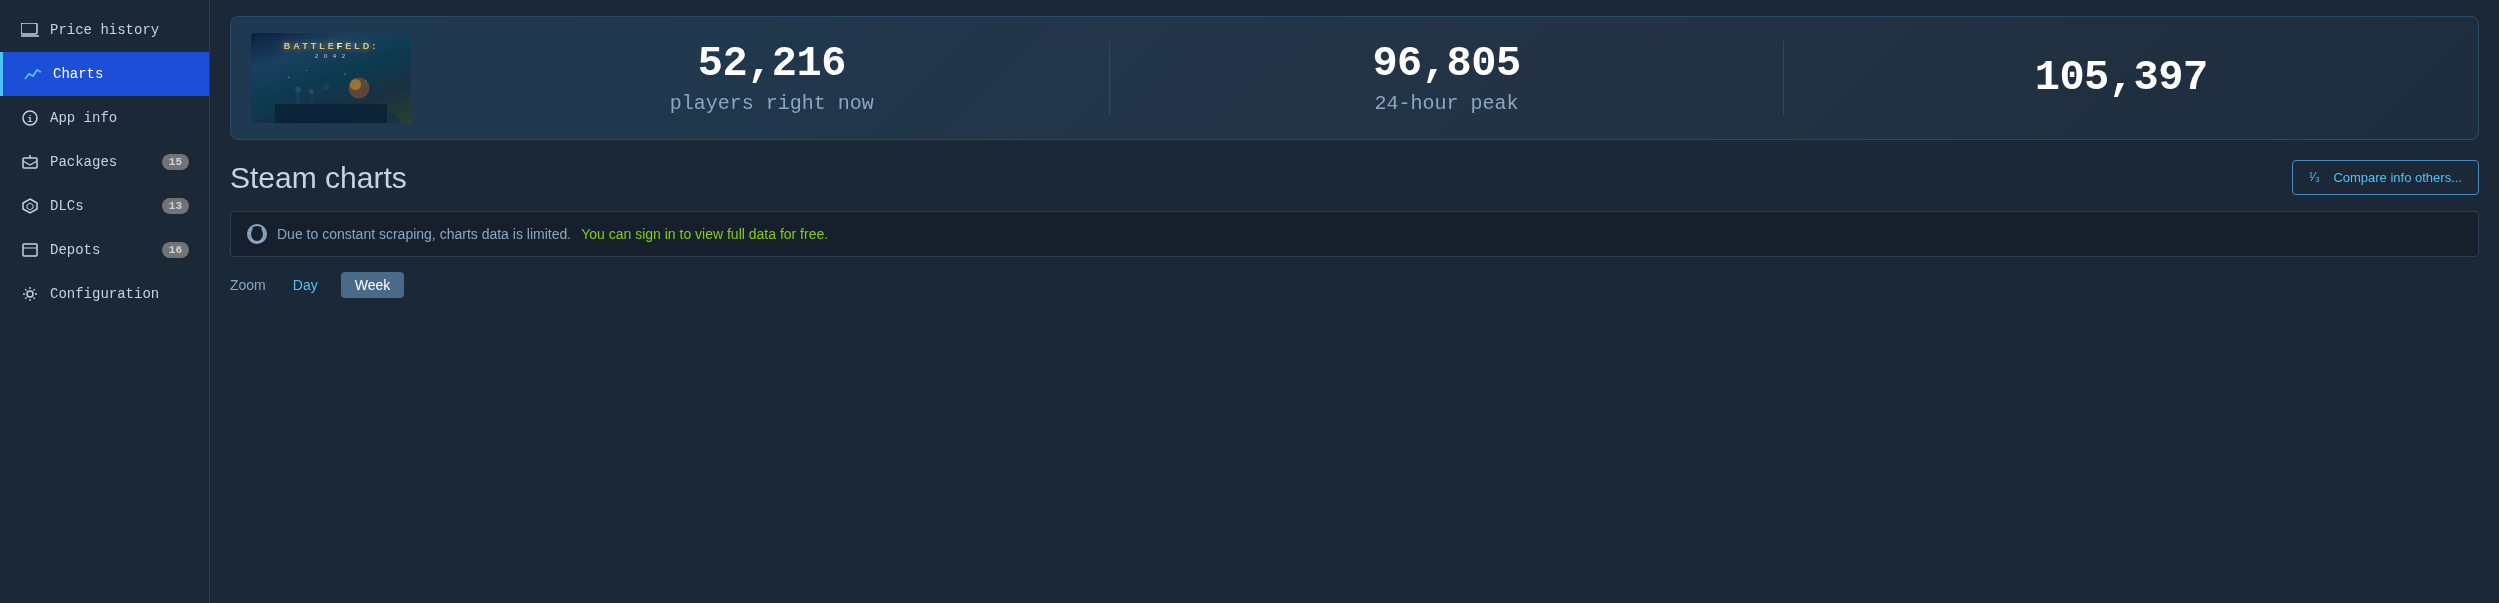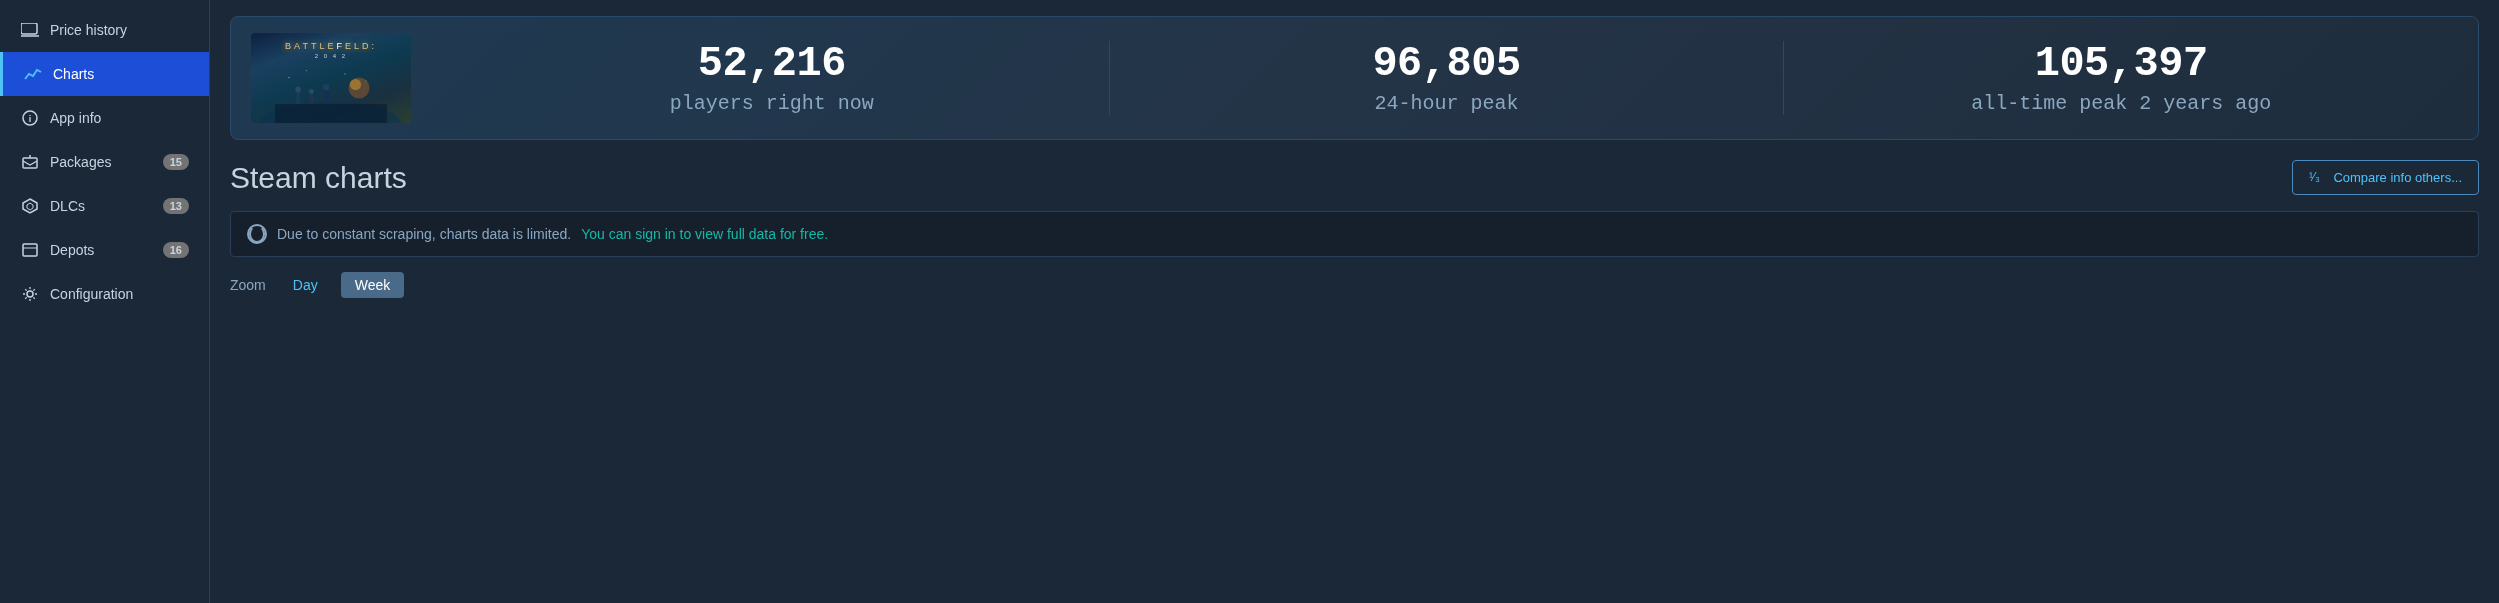--- a/index.html
+++ b/index.html
@@ -28,20 +28,21 @@
     .sidebar-item {
       display: flex;
       align-items: center;
       gap: 10px;
       padding: 14px 20px;
       cursor: pointer;
       font-size: 15px;
       color: #c6d4df;
       text-decoration: none;
       position: relative;
+      font-family: Liberation Mono, monospace;
     }
 
     .sidebar-item.active {
       background-color: #1d4ed8;
       border-left: 3px solid #4fc3f7;
       color: #ffffff;
     }
 
     .sidebar-item .icon {
       font-size: 16px;
@@ -192,21 +193,21 @@
       content: '';
       width: 14px;
       height: 14px;
       border: 2px solid #8ba7c0;
       border-top-color: transparent;
       border-radius: 50%;
       display: inline-block;
     }
 
     .notice-link {
-      color: #14b8a6;
+      color: #84cc16;
       text-decoration: none;
     }
 
     
     .zoom-controls {
       display: flex;
       align-items: center;
       gap: 8px;
       margin-bottom: 12px;
     }
@@ -244,21 +245,21 @@
       position: relative;
       overflow: hidden;
     }
 
     .bf-title {
       position: absolute;
       top: 8px;
       left: 50%;
       transform: translateX(-50%);
       font-size: 9px;
-      font-weight: 400;
+      font-weight: 700;
       color: #e0c080;
       letter-spacing: 3px;
       white-space: nowrap;
       text-shadow: 0 0 6px rgba(220, 180, 60, 0.8);
     }
 
     .bf-subtitle {
       position: absolute;
       top: 20px;
       left: 50%;
@@ -386,21 +387,20 @@
       <div class="stat-label">players right now</div>
     </div>
 
     <div class="stat-block">
       <div class="stat-number">96,805</div>
       <div class="stat-label">24-hour peak</div>
     </div>
 
     <div class="stat-block">
       <div class="stat-number">105,397</div>
-      <div class="stat-label">all-time peak 2 years ago</div>
     </div>
   </div>
 
   <div class="section-header">
     <h2 class="section-title">Steam charts</h2>
     <button class="compare-button">
       <span class="compare-icon">
         <svg width="18" height="14" viewBox="0 0 18 14" fill="none">
           <text x="0" y="12" font-size="12" fill="#4fc3f7">¹⁄₃</text>
         </svg>

